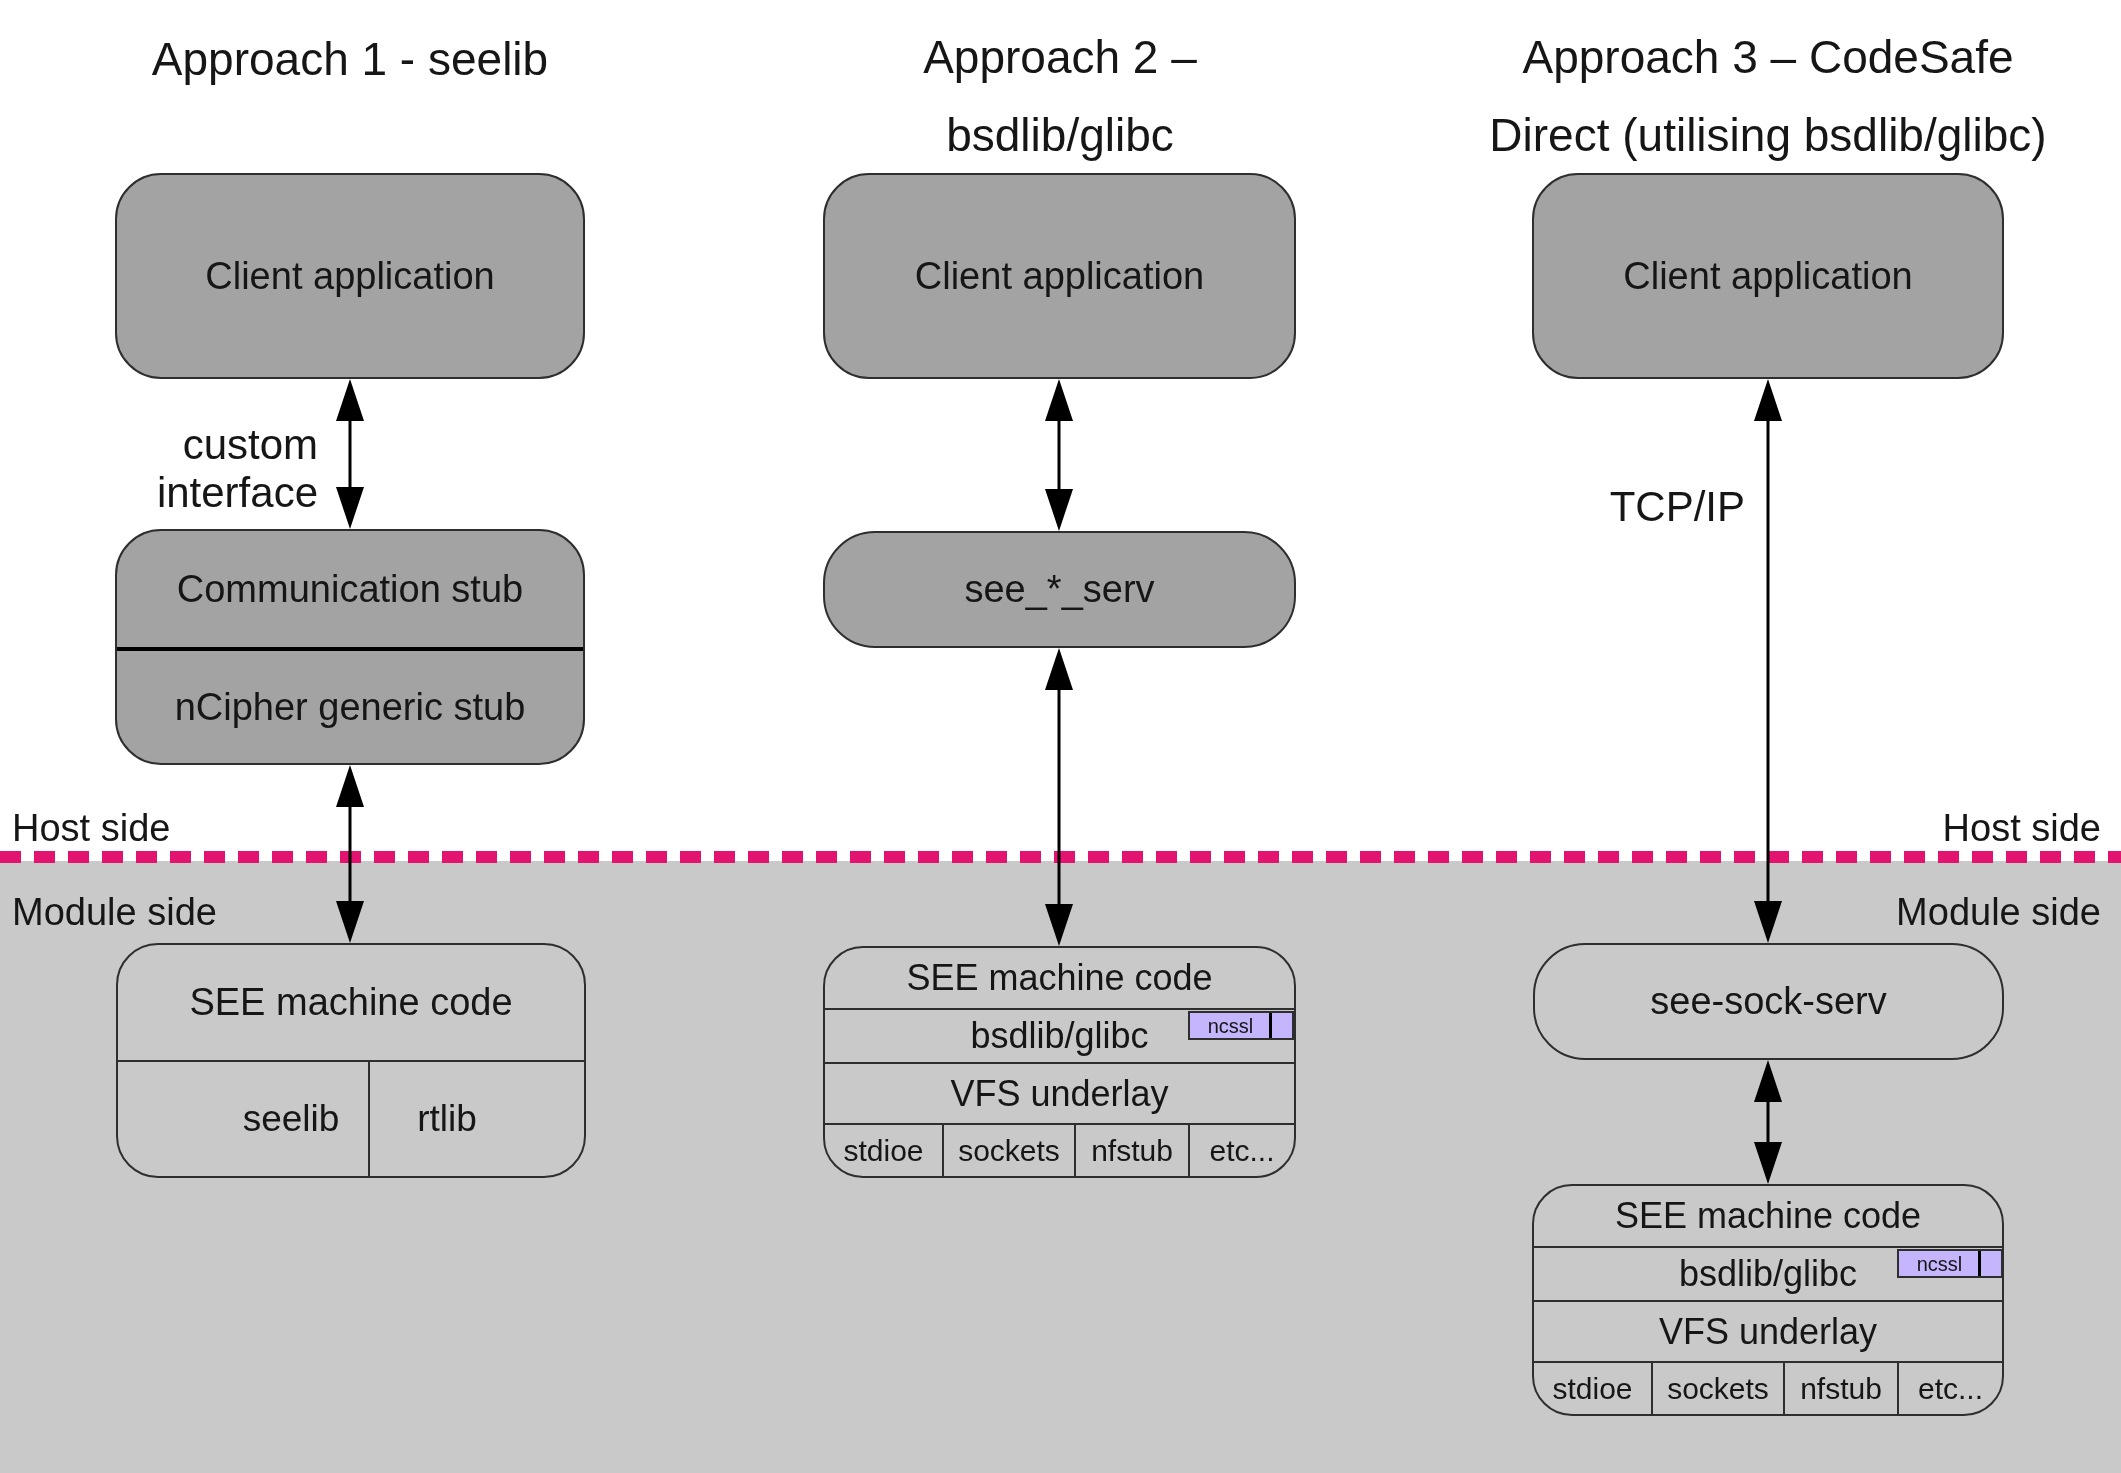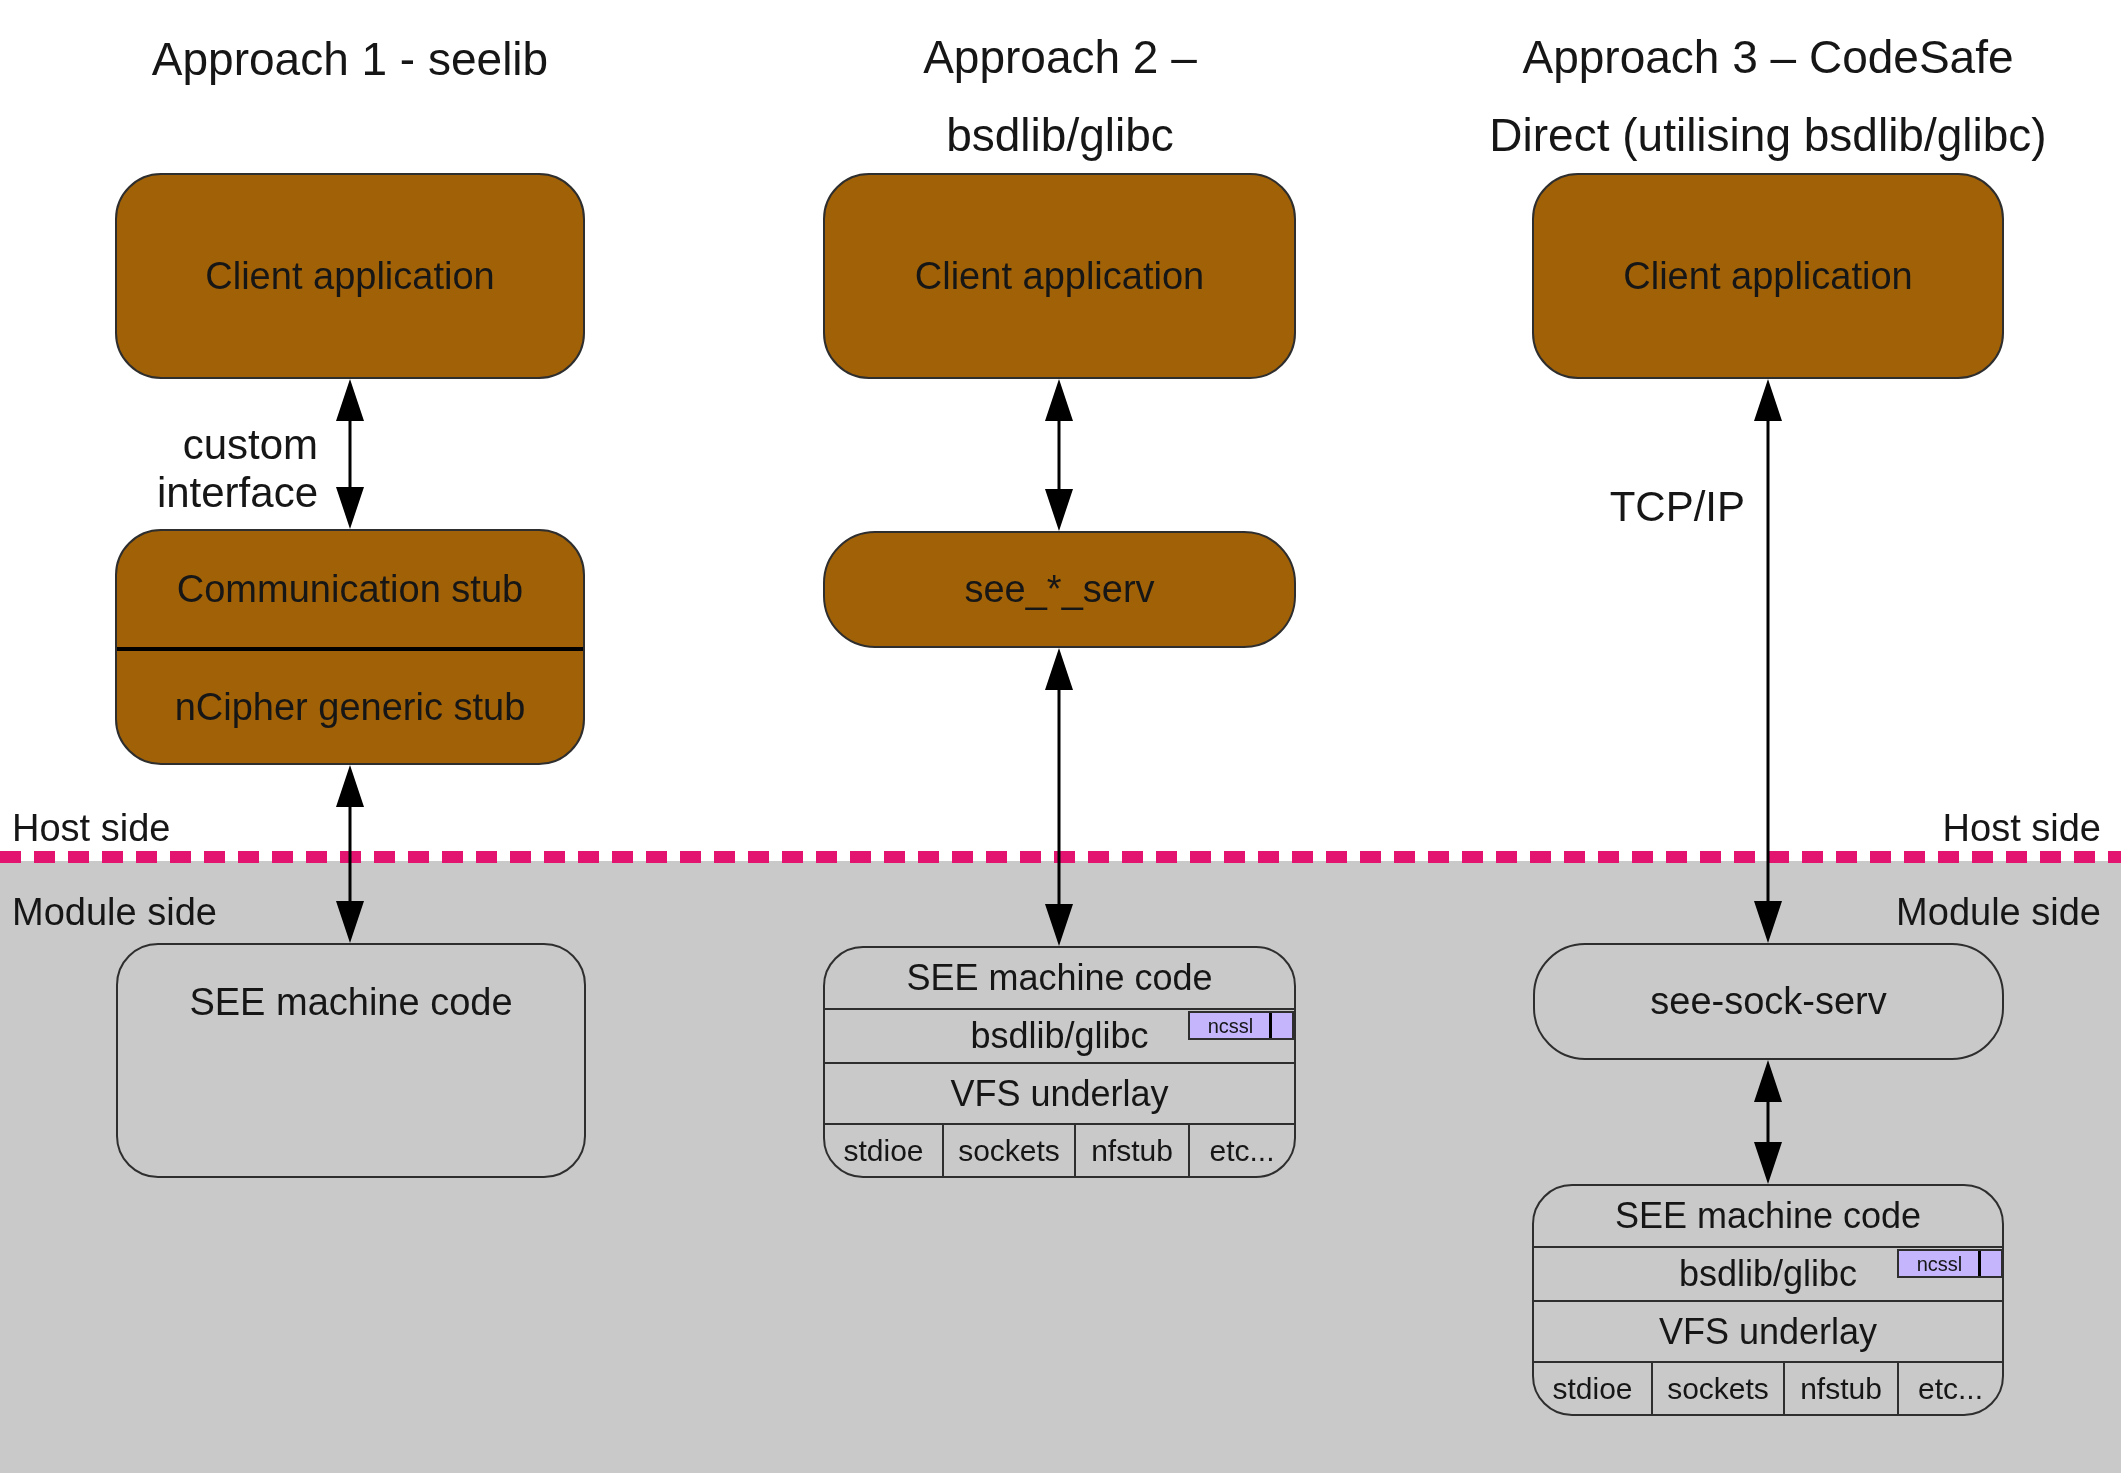--- a/index.html
+++ b/index.html
@@ -12,21 +12,21 @@
     position:absolute;left:0;top:851px;width:2121px;height:12px;
     background:repeating-linear-gradient(90deg,#e3146f 0,#e3146f 21px,transparent 21px,transparent 34px);
   }
   .title{position:absolute;font-size:46px;line-height:78px;text-align:center;letter-spacing:0px;}
   .side-label{position:absolute;font-size:38px;line-height:44px;}
   .alabel{position:absolute;font-size:42px;text-align:right;}
   .box{
     position:absolute;border:2px solid #2e2e2e;border-radius:46px;
     display:flex;align-items:center;justify-content:center;font-size:38px;box-sizing:border-box;
   }
-  .white{background:#a16207;}
+  .white{background:#a3a3a3;}
   .grayfill{background:#c9c9c9;}
   .pill{border-radius:52px;}
   
   .split2{flex-direction:column;align-items:stretch;justify-content:flex-start;}
   .split2 .half{height:50%;display:flex;align-items:center;justify-content:center;box-sizing:border-box;}
   .split2 .half.lower{border-top:4px solid #000000;}
   
   .mbox{flex-direction:column;align-items:stretch;justify-content:flex-start;overflow:hidden;border-radius:42px;}
   .mbox .hdr{height:115px;display:flex;align-items:center;justify-content:center;}
   .mbox .mcells{flex:1;display:flex;border-top:2px solid #2e2e2e;}
@@ -99,20 +99,24 @@
   </div>
 
   <div class="varrow" style="left:335px;top:765px;height:178px;">
     <span class="shaft"></span>
     <span class="head-up"></span>
     <span class="head-down"></span>
   </div>
 
   <div class="box grayfill mbox" style="left:116px;top:943px;width:470px;height:235px;">
     <div class="hdr">SEE machine code</div>
+    <div class="mcells">
+      <div class="mcell left">seelib</div>
+      <div class="mcell right">rtlib</div>
+    </div>
   </div>
 
   <div class="title" style="left:790px;top:18px;width:540px;">
     <div>Approach 2 –</div>
     <div>bsdlib/glibc</div>
   </div>
 
   <div class="box white" style="left:823px;top:173px;width:473px;height:206px;">
     <span>Client application</span>
   </div>

